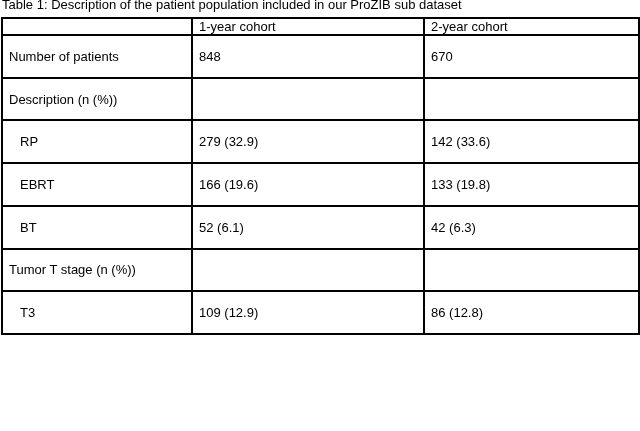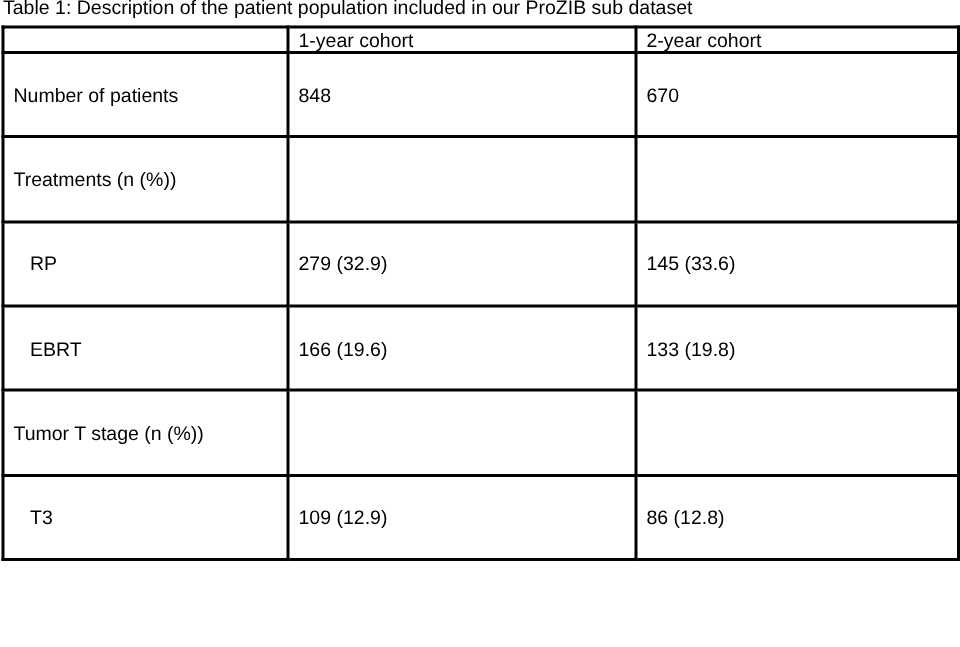--- a/index.html
+++ b/index.html
@@ -22,21 +22,21 @@
     font-size: 13px;
     line-height: 16px;
     white-space: nowrap;
     color: #000000;
   }
   table.pop-table {
     position: absolute;
     left: 1px;
     top: 17px;
     width: 637px;
-    height: 357px;
+    height: 318px;
     border-collapse: collapse;
     table-layout: fixed;
     font-size: 13px;
     background: #ffffff;
   }
   table.pop-table th,
   table.pop-table td {
     border: 2px solid #000000;
     padding: 0 4px 0 6px;
     font-weight: normal;
@@ -67,33 +67,38 @@
       <th>2-year cohort</th>
     </tr>
   </thead>
   <tbody>
     <tr>
       <td>Number of patients</td>
       <td>848</td>
       <td>670</td>
     </tr>
     <tr>
-      <td>Treatments (n (%))</td>
+      <td>Description (n (%))</td>
       <td></td>
       <td></td>
     </tr>
     <tr>
       <td class="indent">RP</td>
       <td>279 (32.9)</td>
-      <td>145 (33.6)</td>
+      <td>142 (33.6)</td>
     </tr>
     <tr>
       <td class="indent">EBRT</td>
       <td>166 (19.6)</td>
       <td>133 (19.8)</td>
+    </tr>
+    <tr>
+      <td class="indent">BT</td>
+      <td>52 (6.1)</td>
+      <td>42 (6.3)</td>
     </tr>
     <tr>
       <td>Tumor T stage (n (%))</td>
       <td></td>
       <td></td>
     </tr>
     <tr>
       <td class="indent">T3</td>
       <td>109 (12.9)</td>
       <td>86 (12.8)</td>

